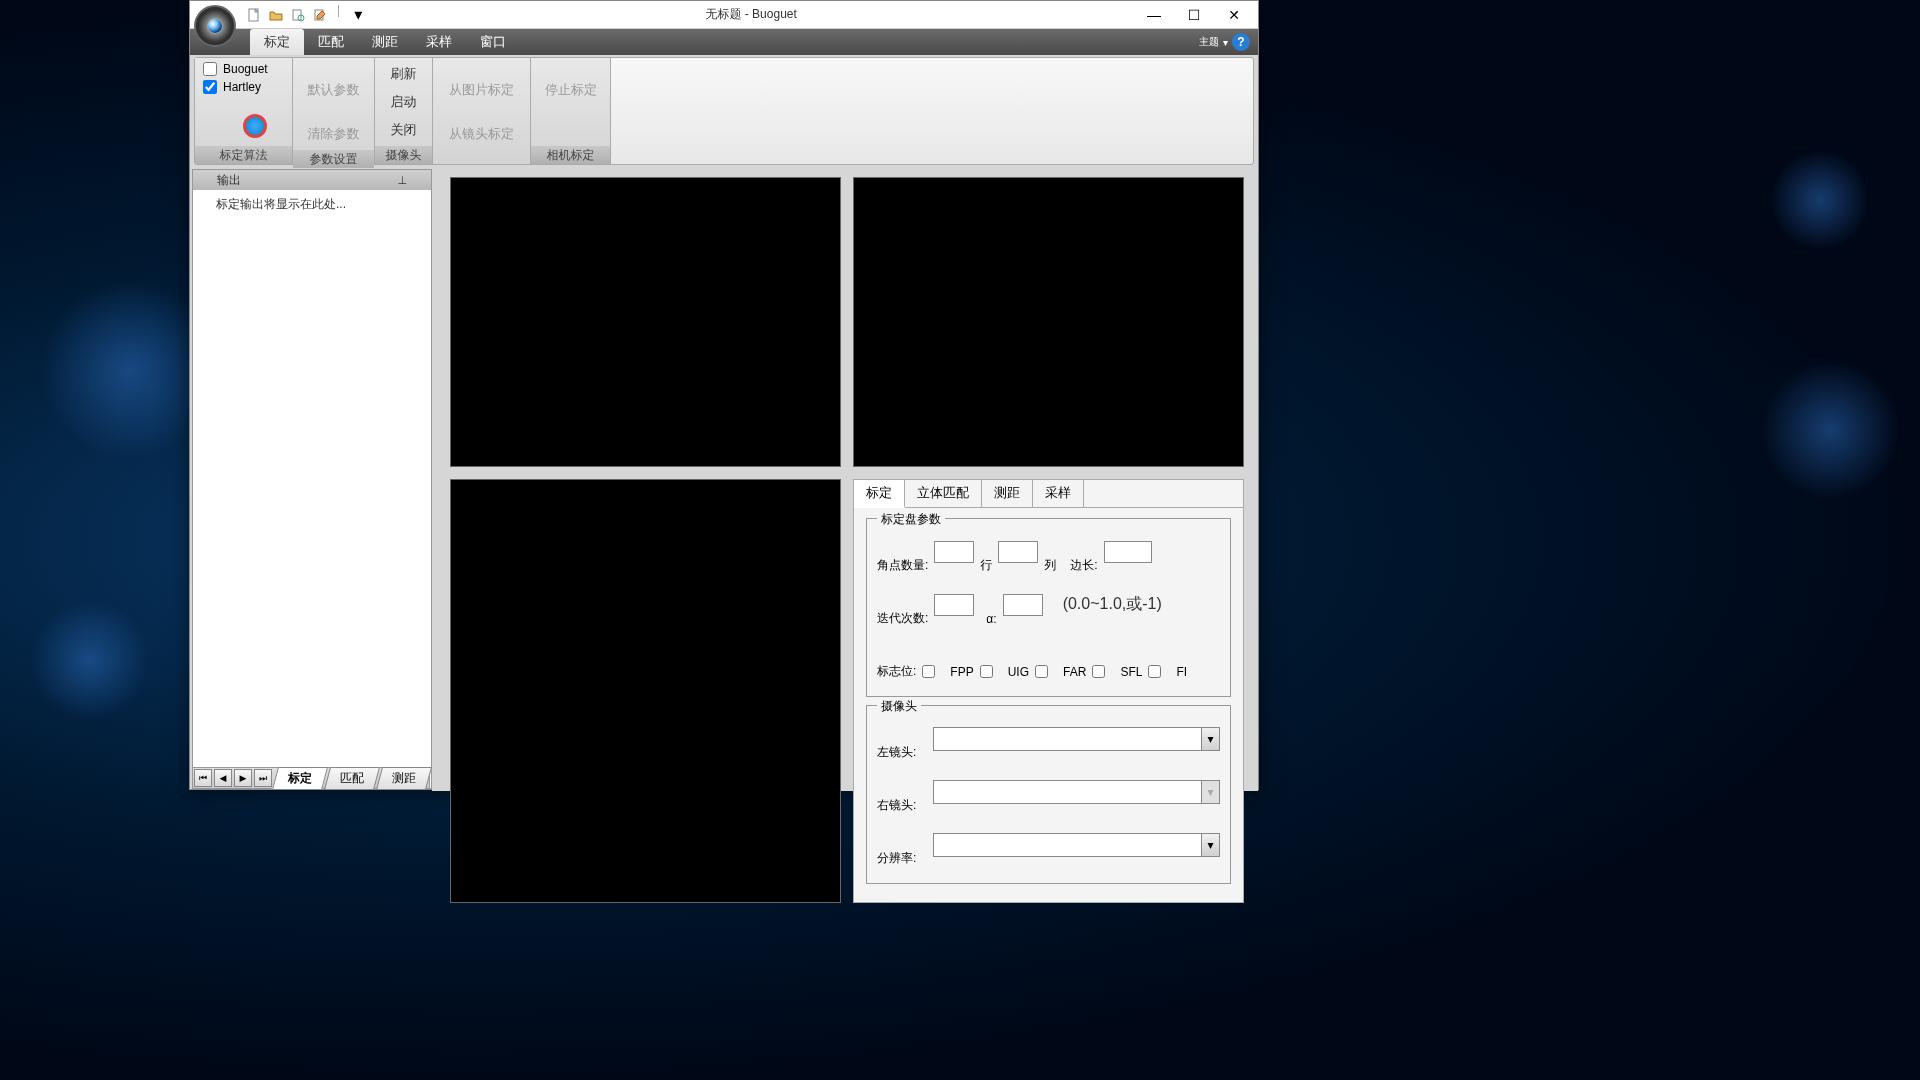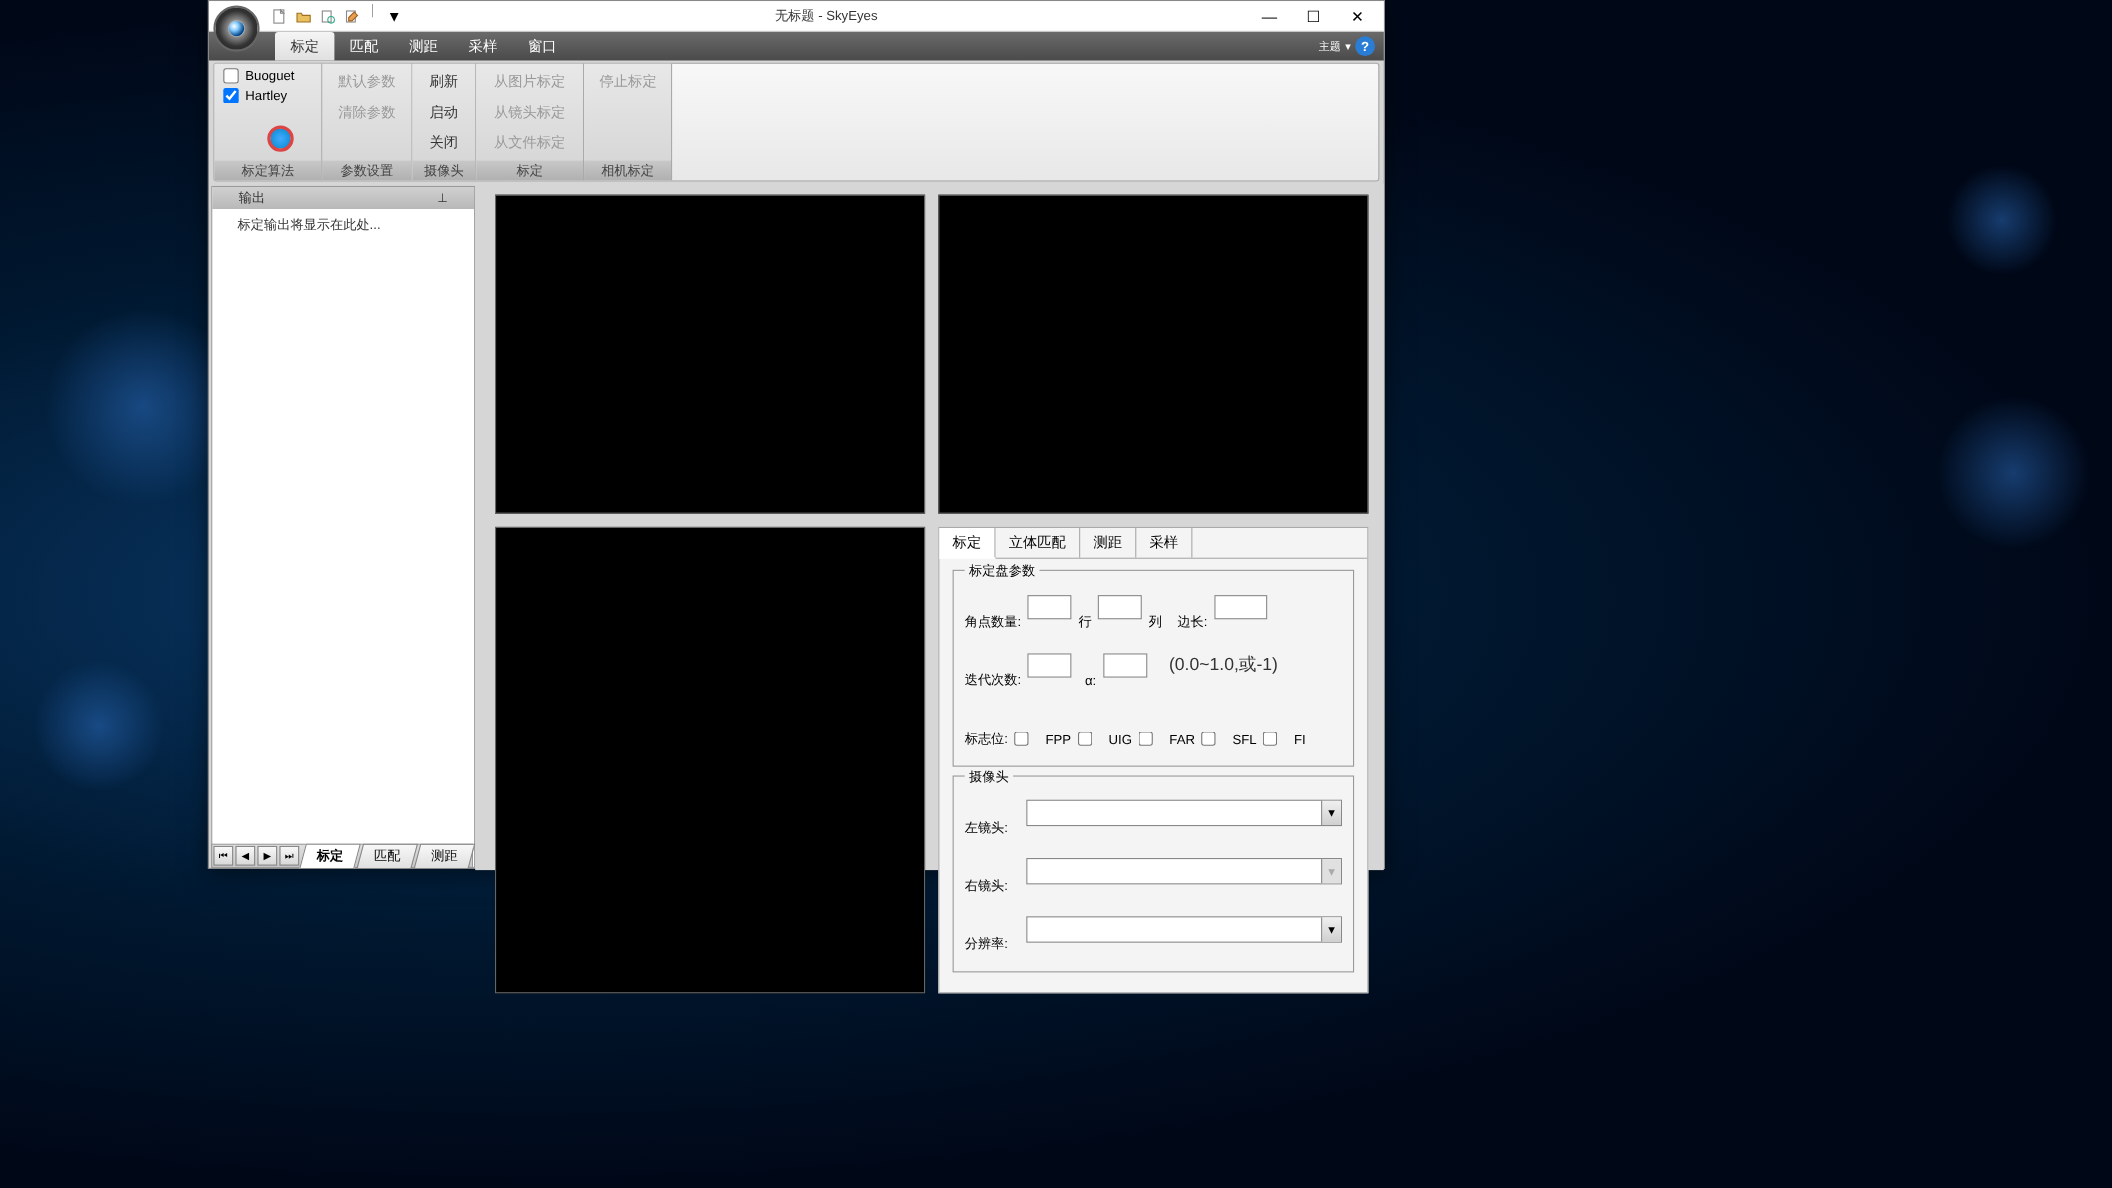--- a/index.html
+++ b/index.html
@@ -24,21 +24,21 @@
     .menu-item.active { background:linear-gradient(#f5f5f5,#e0e0e0); color:#333; border-radius:3px 3px 0 0; }
     .menu-right { margin-left:auto; display:flex; align-items:center; padding-right:8px; gap:4px; }
     .help-icon { width:18px; height:18px; border-radius:50%; background:#2a7dd4; color:#fff; display:flex; align-items:center; justify-content:center; font-size:12px; font-weight:bold; }
     .ribbon { height:108px; background:linear-gradient(#f8f8f8,#e8e8e8); border:1px solid #aaa; margin:2px 4px; border-radius:3px; display:flex; padding:0; }
     .ribbon-group { border-right:1px solid #aaa; display:flex; flex-direction:column; background:linear-gradient(#e8e8e8,#d4d4d4); }
     .ribbon-group-body { flex:1; padding:4px 8px; display:flex; flex-direction:column; gap:4px; justify-content:flex-start; }
     .ribbon-group-label { height:18px; background:linear-gradient(#c8c8c8,#b0b0b0); font-size:12px; text-align:center; color:#444; line-height:18px; }
     .chk-row { display:flex; align-items:center; gap:6px; font-size:12px; }
     .chk-row input { width:14px; height:14px; }
     .ribbon-btn { font-size:13px; padding:3px 6px; color:#333; cursor:pointer; text-align:center; white-space:nowrap; }
-    .ribbon-btn.disabled { color:#999; }
+    .ribbon-btn.disabled { color:#999;margin-top:16px; }
     .cursor-ring { position:absolute; left:48px; top:56px; width:24px; height:24px; border:3px solid #d44; border-radius:50%; background:radial-gradient(circle,#4af,#08c); }
     .content { display:flex; height:calc(100% - 164px); }
     .sidebar { width:240px; background:#fff; border:1px solid #999; display:flex; flex-direction:column; margin:2px 0 2px 2px; }
     .sidebar-header { height:20px; background:linear-gradient(#d0d0d0,#b8b8b8); display:flex; align-items:center; padding:0 24px; font-size:12px; color:#333; }
     .pin-icon { margin-left:auto; cursor:pointer; font-size:11px; }
     .sidebar-body { flex:1; padding:6px 23px; font-size:12px; color:#333; }
     .main-area { flex:1; display:grid; grid-template-columns:1fr 1fr; grid-template-rows:290px 1fr; gap:12px; padding:10px 14px 10px 18px; background:#d6d6d6; }
     .video-pane { background:#000; border:1px solid #666; }
     .params-panel { background:#f4f4f4; border:1px solid #aaa; display:flex; flex-direction:column; }
     .param-tabs { display:flex; border-bottom:1px solid #aaa; }
@@ -93,21 +93,21 @@
         </div>
       <div class="tb-icon">
           <svg width="16" height="16">
             <rect x="3" y="3" width="8" height="10" fill="#fff" stroke="#888"></rect>
             <path d="M10 4 L13 7 L8 12 L5 12 L5 9 Z" fill="#e8a050" stroke="#a06020"></path>
           </svg>
         </div>
       <span class="tb-sep">│</span>
       <div class="tb-icon">▾</div>
     </div>
-    <div class="title-text">无标题 - SkyEyes</div>
+    <div class="title-text">无标题 - Buoguet</div>
     <div class="win-btns">
       <div class="win-btn">—</div>
       <div class="win-btn">☐</div>
       <div class="win-btn close">✕</div>
     </div>
   </div>
 
   <div class="menubar">
     <div class="menu-item active">标定</div>
     <div class="menu-item">匹配</div>

